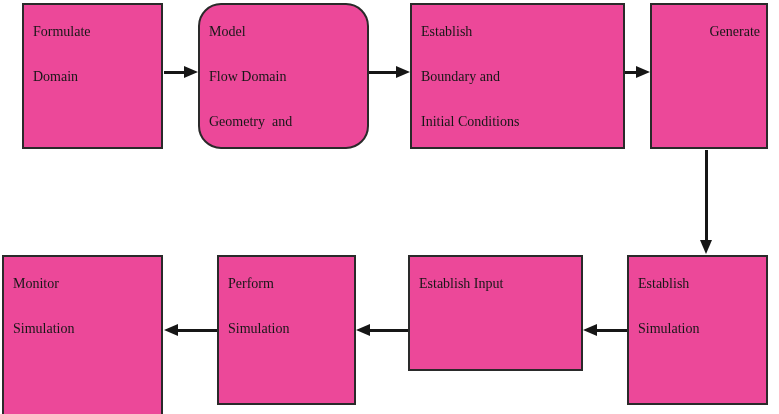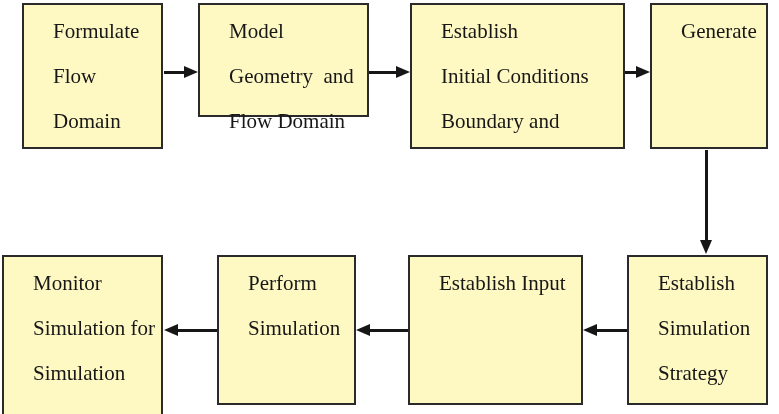--- a/index.html
+++ b/index.html
@@ -8,24 +8,24 @@
     width: 779px;
     height: 414px;
     background: #ffffff;
     font-family: "Liberation Serif", "DejaVu Serif", serif;
     overflow: hidden;
   }
   .box {
     position: absolute;
     box-sizing: border-box;
     border: 2px solid #2a2a2a;
-    background: #fef9c3;
+    background: #ec4899;
     color: #171717;
-    font-size: 21px;
-    padding: 4px 6px 0 29px;
+    font-size: 14px;
+    padding: 4px 6px 0 9px;
   }
   .box .line {
     display: block;
     line-height: 45px;
     white-space: pre;
   }
   .arrow { position: absolute; }
   .shaft-h {
     position: absolute;
     top: 5px;
@@ -63,58 +63,55 @@
     border-top: 14px solid #161616;
   }
 </style>
 </head>
 <body>
 
 <div class="canvas">
 
   <div class="box" style="left:22px; top:3px; width:141px; height:146px;">
     <span class="line">Formulate</span>
-    <span class="line">Flow</span>
     <span class="line">Domain</span>
   </div>
 
-  <div class="box" style="left:198px; top:3px; width:171px; height:114px;">
+  <div class="box" style="left:198px; top:3px; width:171px; height:146px;border-radius:23px;">
     <span class="line">Model</span>
+    <span class="line">Flow Domain</span>
     <span class="line">Geometry  and</span>
-    <span class="line">Flow Domain</span>
   </div>
 
   <div class="box" style="left:410px; top:3px; width:215px; height:146px;">
     <span class="line">Establish</span>
+    <span class="line">Boundary and</span>
     <span class="line">Initial Conditions</span>
-    <span class="line">Boundary and</span>
   </div>
 
-  <div class="box" style="left:650px; top:3px; width:118px; height:146px;">
+  <div class="box" style="left:650px; top:3px; width:118px; height:146px;text-align:right;">
     <span class="line">Generate</span>
   </div>
 
   <div class="box" style="left:627px; top:255px; width:141px; height:150px;">
     <span class="line">Establish</span>
     <span class="line">Simulation</span>
-    <span class="line">Strategy</span>
   </div>
 
-  <div class="box" style="left:408px; top:255px; width:175px; height:150px;">
+  <div class="box" style="left:408px; top:255px; width:175px; height:116px;">
     <span class="line">Establish Input</span>
   </div>
 
   <div class="box" style="left:217px; top:255px; width:139px; height:150px;">
     <span class="line">Perform</span>
     <span class="line">Simulation</span>
   </div>
 
   <div class="box" style="left:2px; top:255px; width:161px; height:172px;">
     <span class="line">Monitor</span>
-    <span class="line">Simulation for</span>
     <span class="line">Simulation</span>
   </div>
 
   <div class="arrow" style="left:164px; top:66px; width:34px; height:12px;">
     <div class="shaft-h" style="left:0; width:22px;"></div>
     <div class="head-right"></div>
   </div>
 
   <div class="arrow" style="left:369px; top:66px; width:41px; height:12px;">
     <div class="shaft-h" style="left:0; width:29px;"></div>

